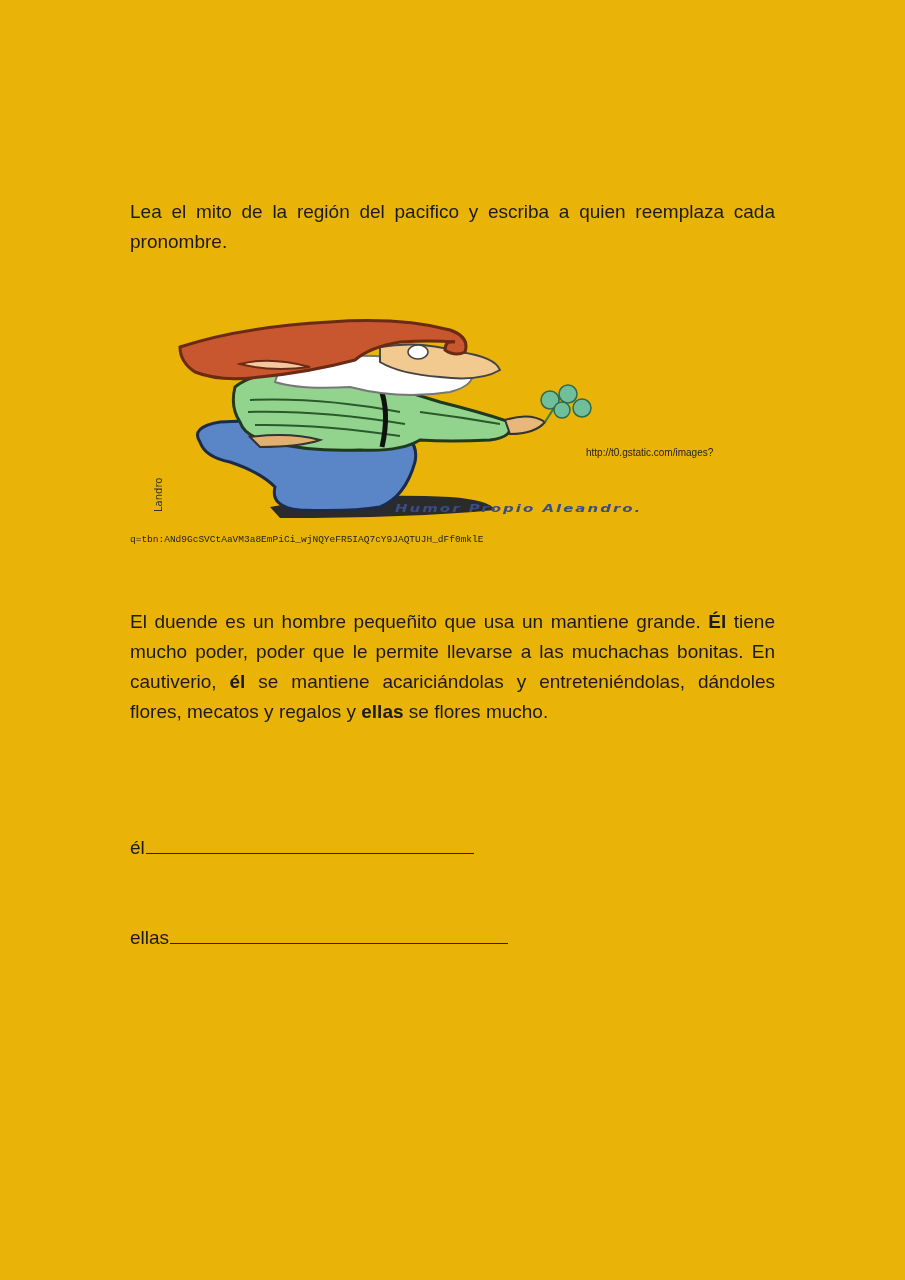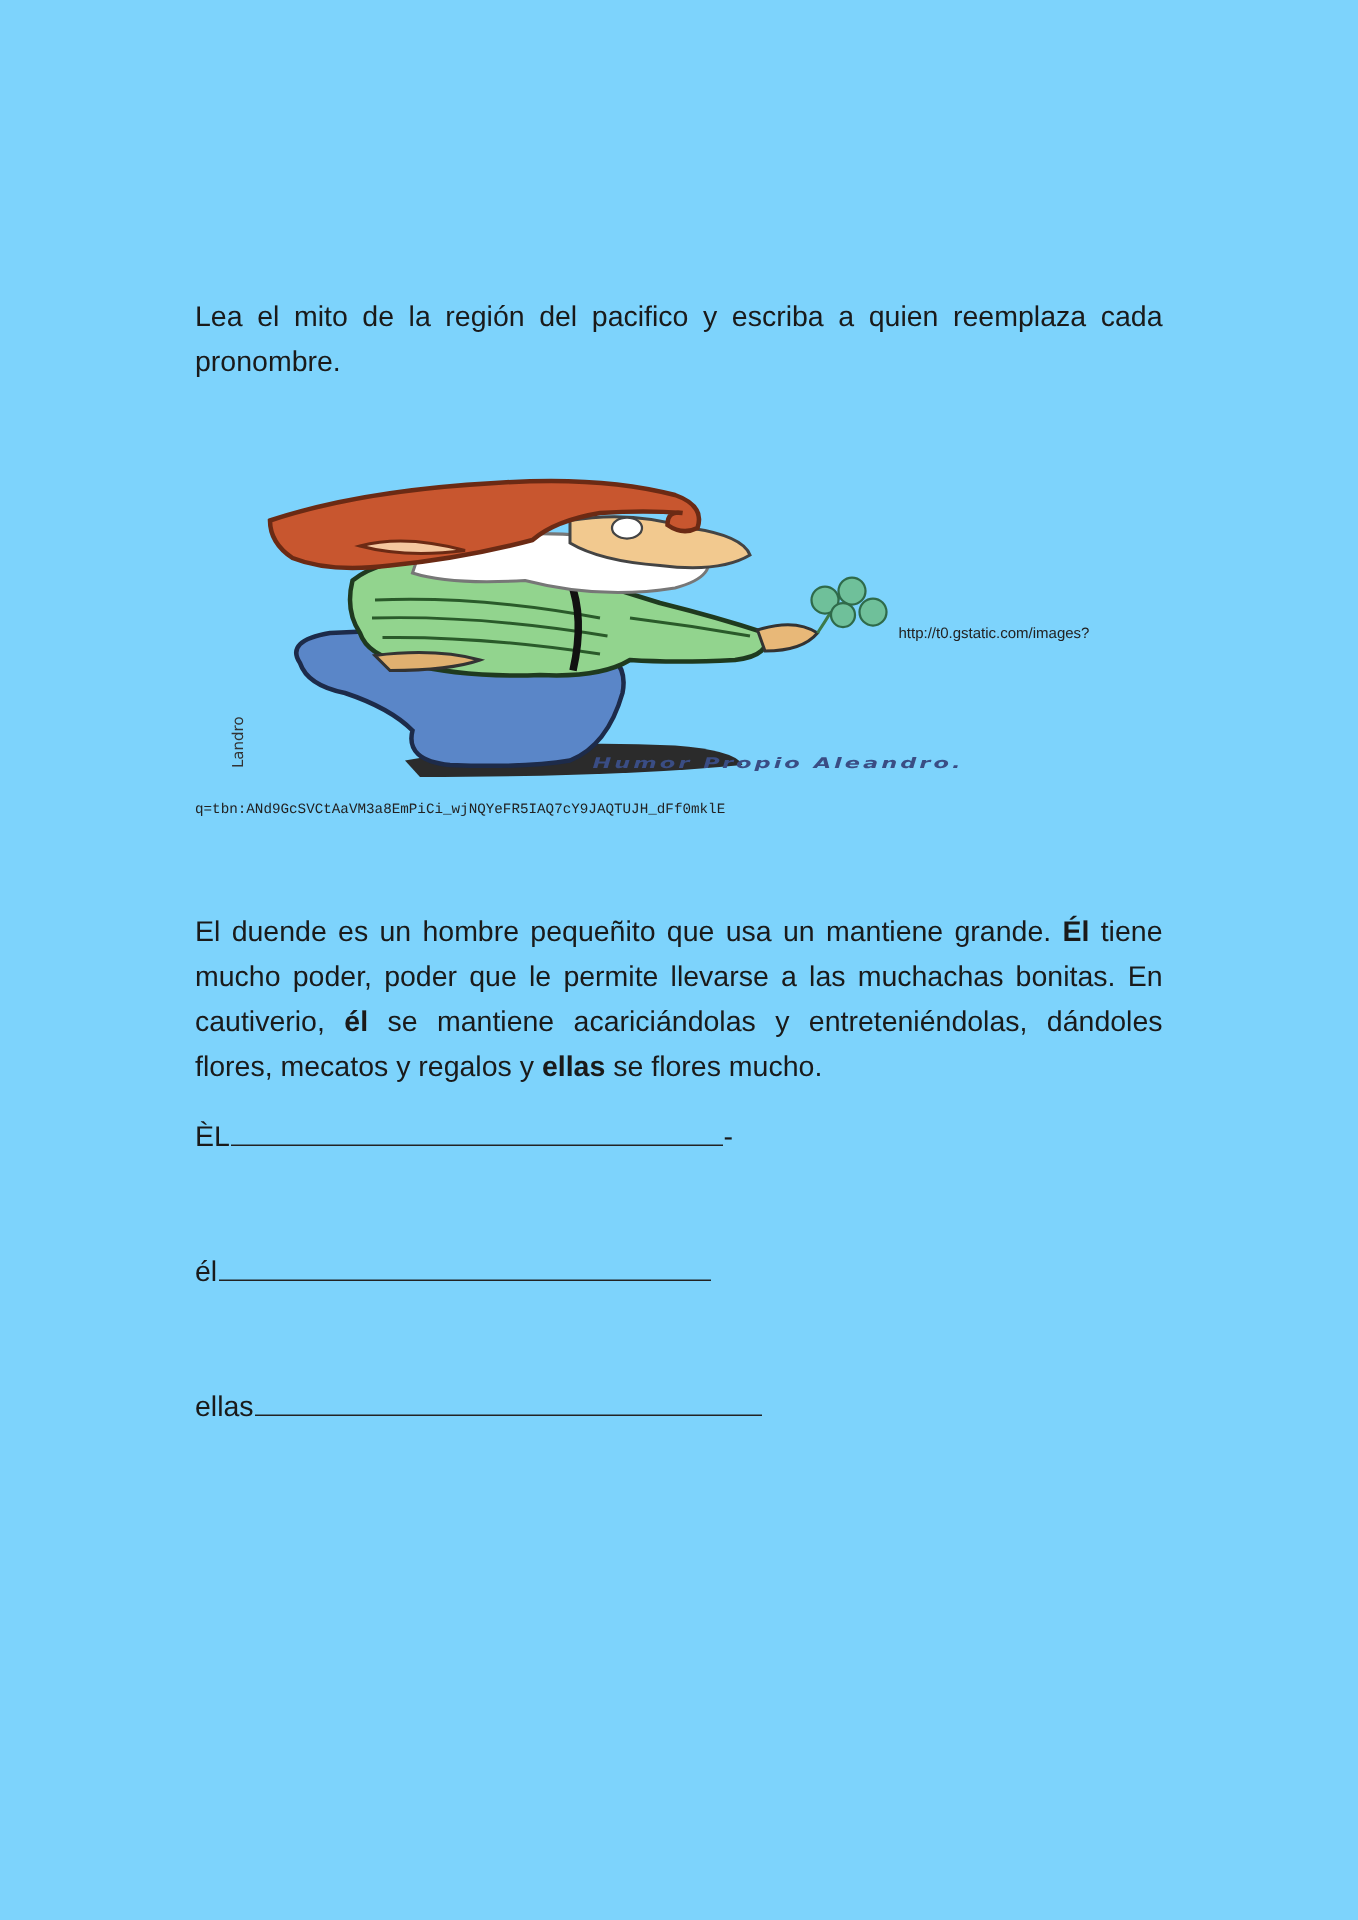--- a/index.html
+++ b/index.html
@@ -12,21 +12,21 @@
       height: 1280px;
       position: relative;
       overflow: hidden;
       font-family: "Liberation Sans", "DejaVu Sans", sans-serif;
       color: #1a1a1a;
     }
     .page {
       position: absolute;
       left: 0; top: 0;
       width: 905px; height: 1280px;
-      background: #7dd3fc;
+      background: #eab308;
     }
     .instruction {
       position: absolute;
       left: 130px;
       top: 197px;
       width: 645px;
       font-size: 19px;
       line-height: 30px;
       text-align: justify;
       text-align-last: left;
@@ -49,25 +49,24 @@
       font-size: 15px;
       letter-spacing: 2px;
       color: #3a4d84;
       transform: scaleY(0.65);
       transform-origin: left top;
       white-space: nowrap;
     }
     .caption-url-1 {
       position: absolute;
       left: 586px;
-      top: 417px;
+      top: 447px;
       font-size: 10px;
       color: #222;
       white-space: nowrap;
-      margin-left: 13px;
     }
     .caption-url-2 {
       position: absolute;
       left: 130px;
       top: 534px;
       font-size: 9.5px;
       color: #222;
       white-space: nowrap;
       font-family: Liberation Mono, monospace;
     }
@@ -144,23 +143,20 @@
     </svg>
   </div>
 
   <div class="watermark">Humor Propio Aleandro.</div>
 
   <div class="caption-url-1">http://t0.gstatic.com/images?</div>
   <div class="caption-url-2">q=tbn:ANd9GcSVCtAaVM3a8EmPiCi_wjNQYeFR5IAQ7cY9JAQTUJH_dFf0mklE</div>
 
   <p class="story" style="margin:0;"><span>El  duende es un hombre pequeñito que usa un mantiene grande. </span><b>Él</b><span> tiene mucho poder, poder que le permite llevarse a las muchachas bonitas. En cautiverio, </span><b>él</b><span> se mantiene acariciándolas y entreteniéndolas, dándoles flores, mecatos y regalos y </span><b>ellas</b><span> se flores mucho.</span></p>
 
-  <div class="answer-line answer-1">
-    <span>ÈL</span><span class="blank" style="width:328px;"></span><span>-</span>
-  </div>
 
   <div class="answer-line answer-2">
     <span>él</span><span class="blank" style="width:328px;"></span>
   </div>
 
   <div class="answer-line answer-3">
     <span>ellas</span><span class="blank" style="width:338px;"></span>
   </div>
 
 </div>

